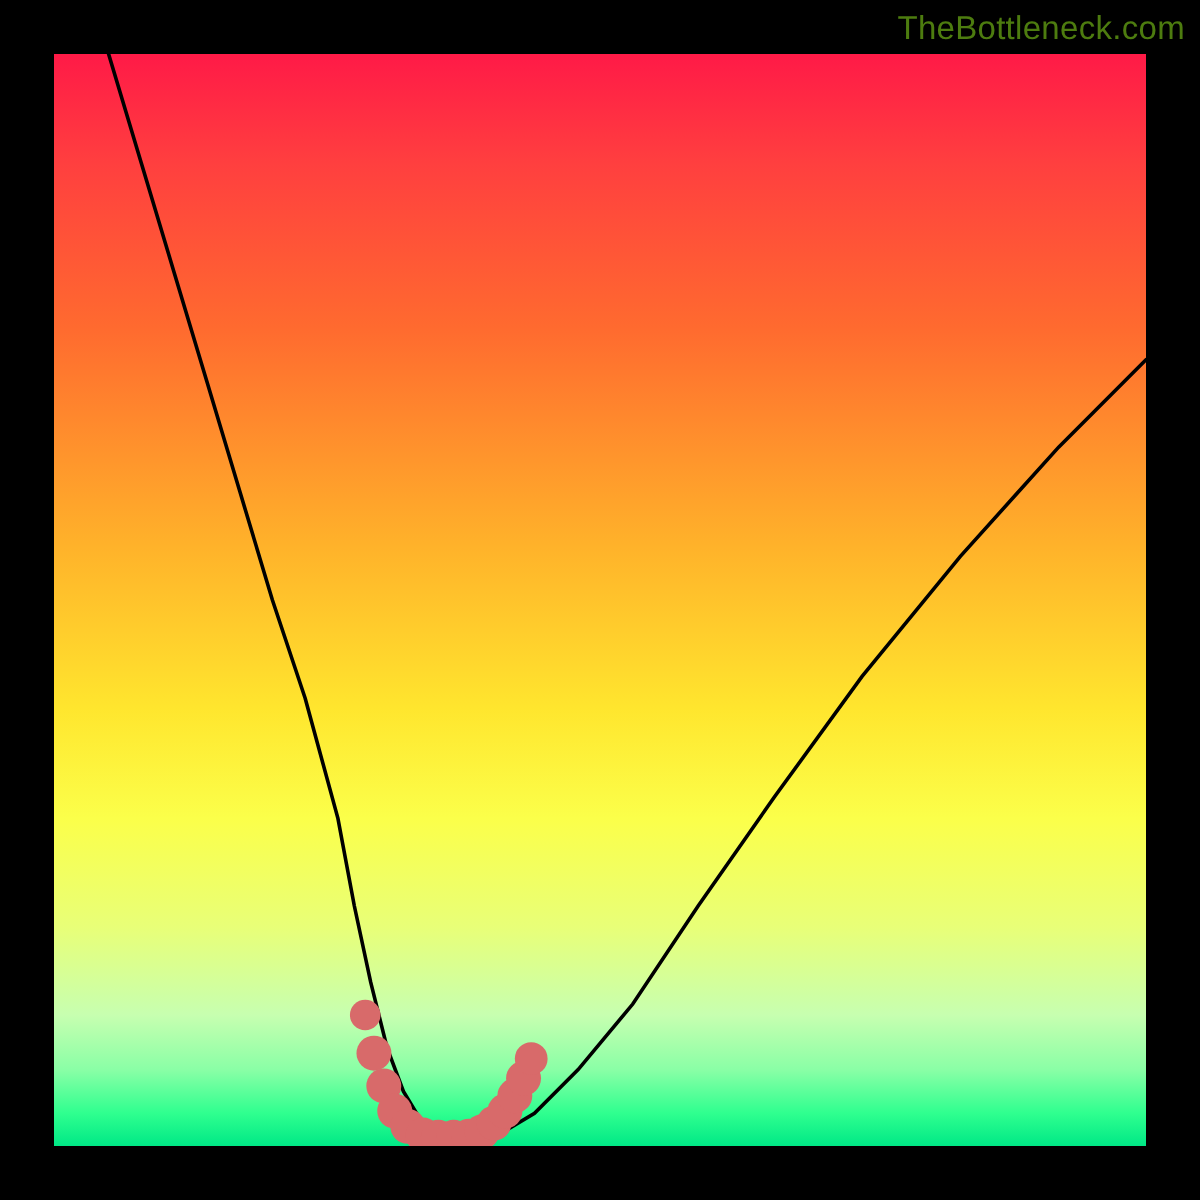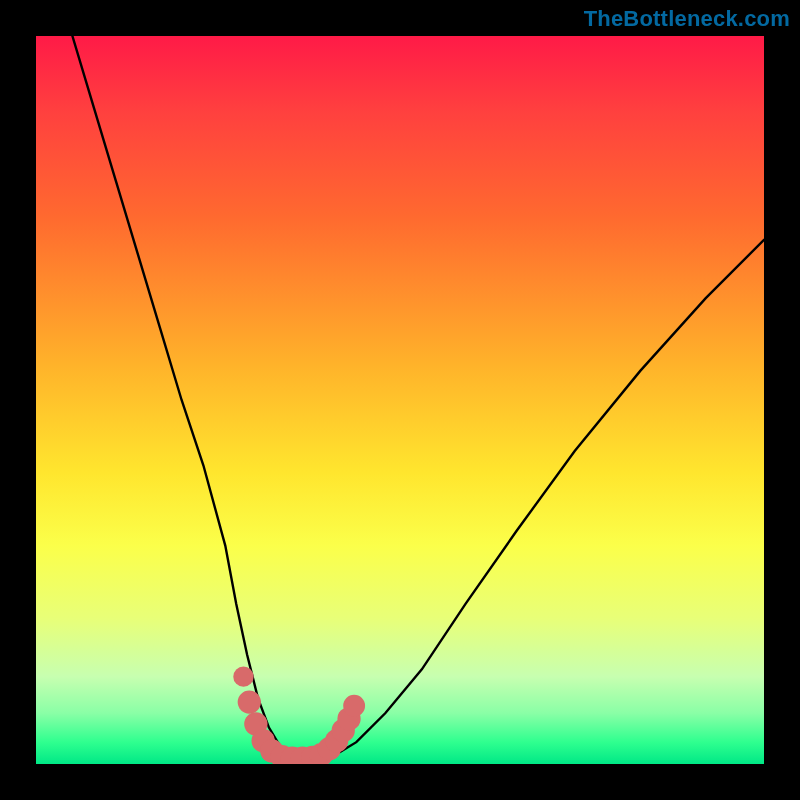--- a/index.html
+++ b/index.html
@@ -35,23 +35,23 @@
       #e8ff78 80%,
       #c7ffb0 88%,
       #8affa6 93%,
       #2fff8f 97%,
       #00e886 100%);
   }
   .watermark {
     position: absolute;
     top: 6px;
     right: 10px;
-    color: #0369a1;
+    color: #4d7c0f;
     font-size: 22px;
-    font-weight: 700;
+    font-weight: 400;
     letter-spacing: 0.2px;
     user-select: none;
   }
   svg.curves {
     position: absolute;
     top: 0;
     left: 0;
     width: 728px;
     height: 728px;
   }

